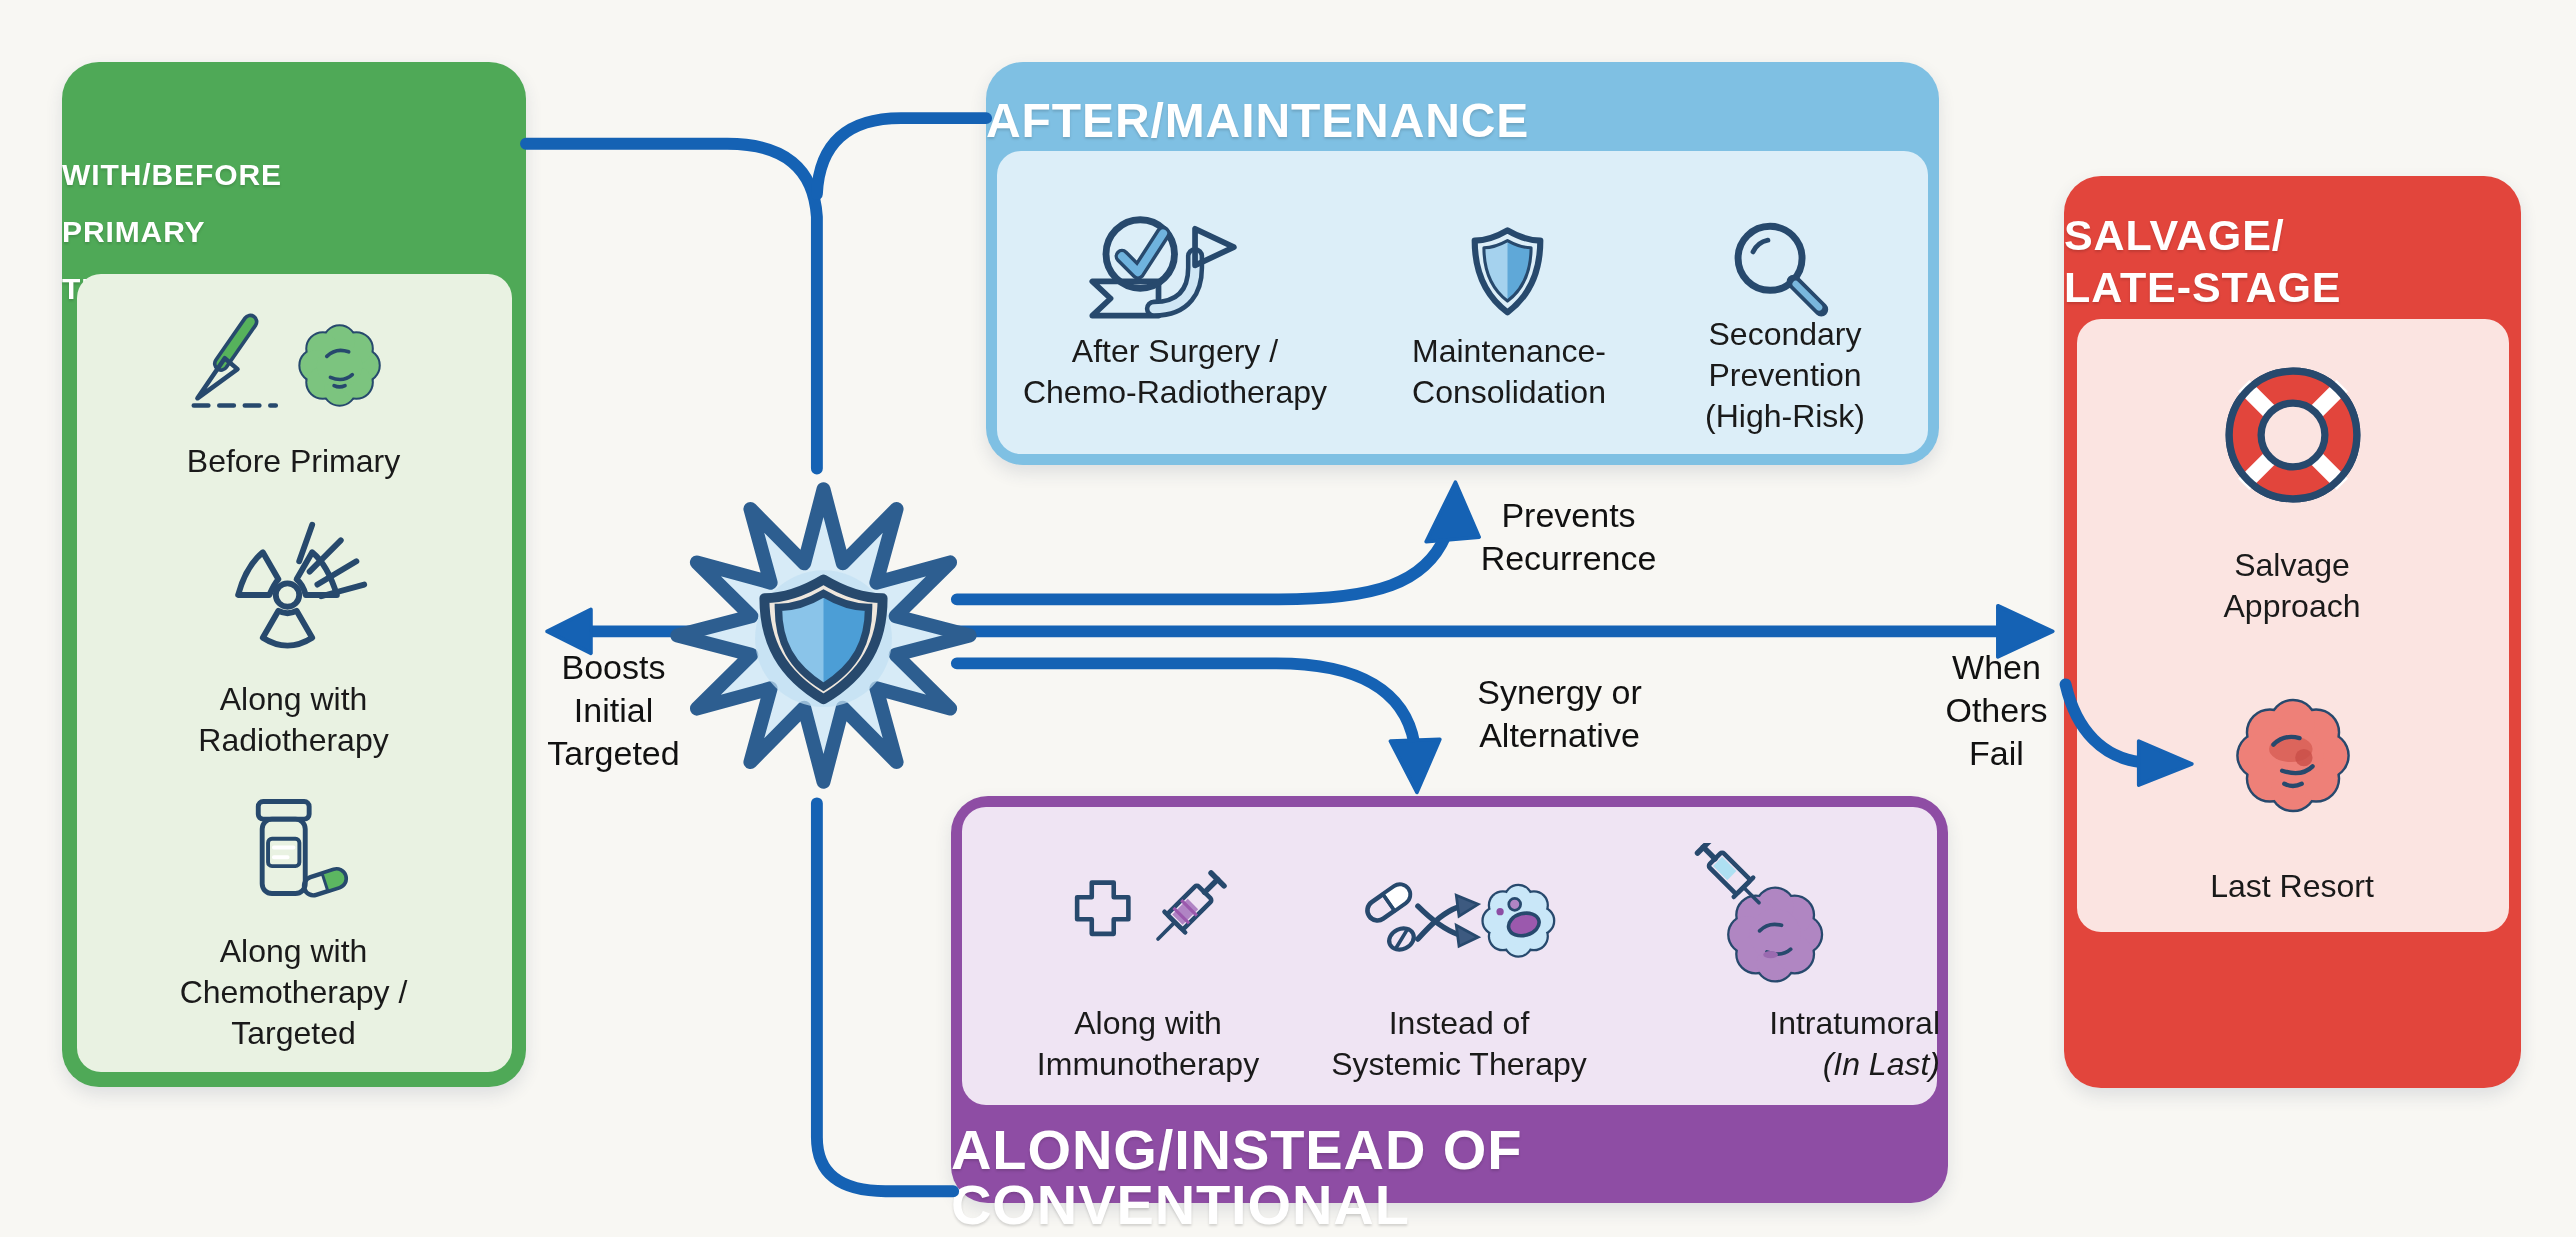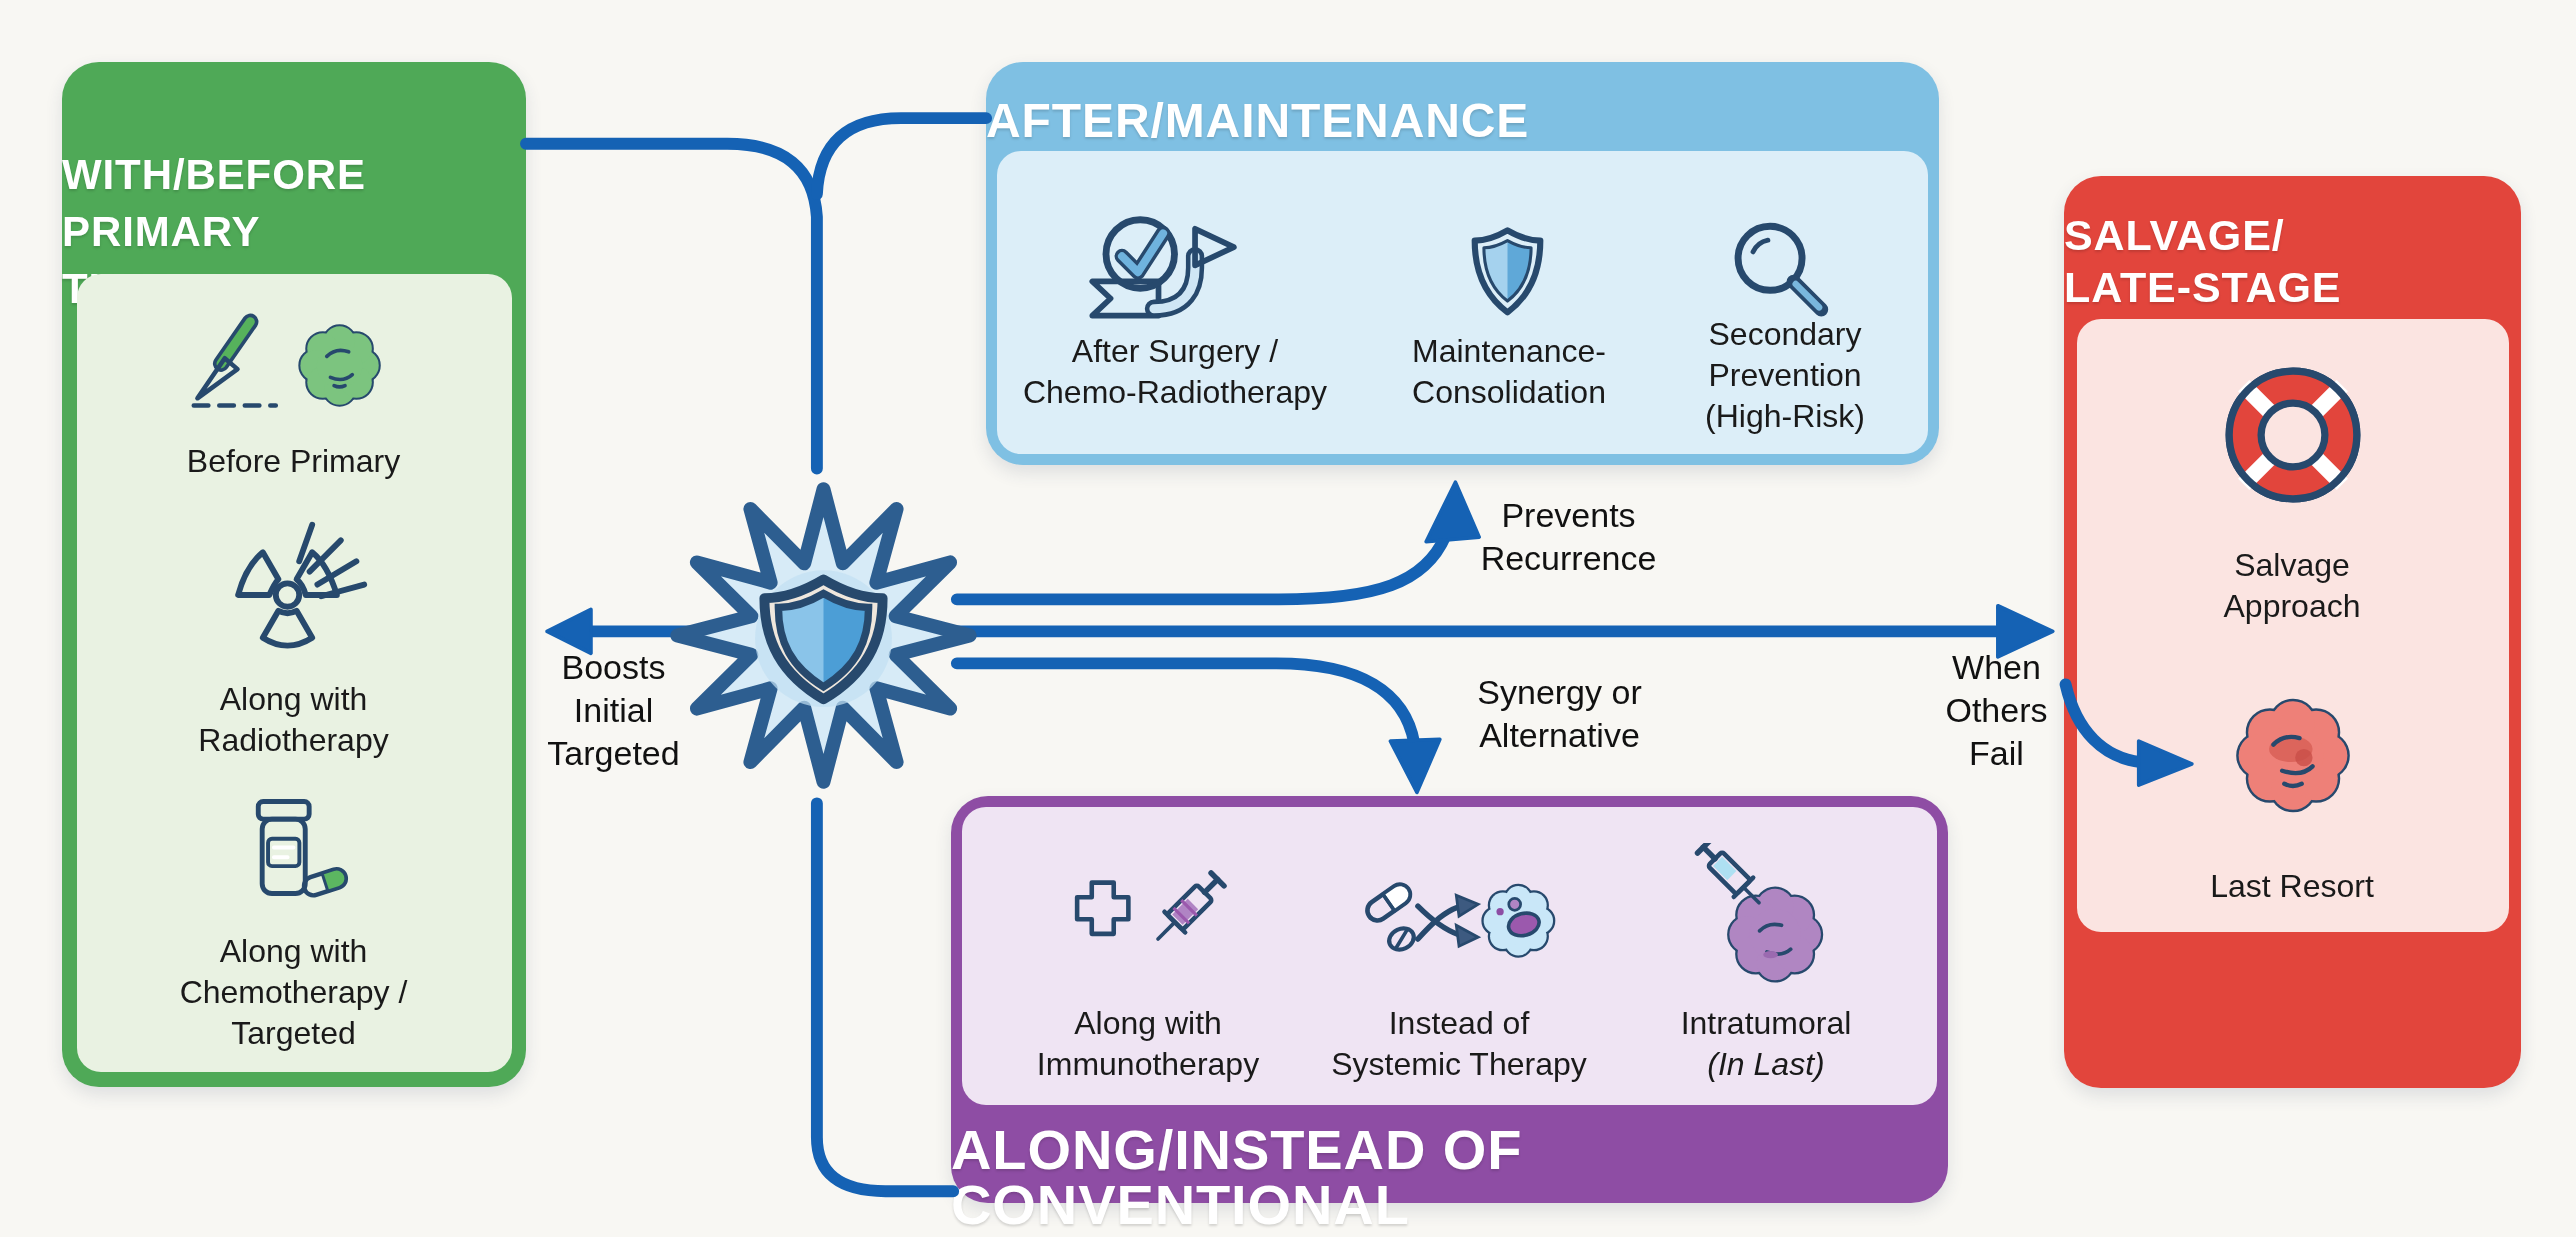--- a/index.html
+++ b/index.html
@@ -26,21 +26,21 @@
   #connectors{position:absolute;left:0;top:0;pointer-events:none;}
   .cpath{stroke:var(--connector);stroke-width:13;fill:none;stroke-linecap:round;stroke-linejoin:round;}
   .chead{fill:var(--connector);stroke:var(--connector);stroke-width:4;stroke-linejoin:round;}
 </style>
 </head>
 <body>
 
 <div id="stage">
 
   <div class="panel" style="left:62px;top:62px;width:464px;height:1025px;background:var(--green);">
-    <div class="ptitle" style="top:84px;font-size:42px;line-height:57px;">
+    <div class="ptitle" style="top:84px;font-size:30px;line-height:57px;">
       <span class="ln">WITH/BEFORE</span>
       <span class="ln">PRIMARY</span>
       <span class="ln">THERAPY</span>
     </div>
     <div class="pbody" style="left:14.6px;top:212px;width:435px;height:798px;background:var(--green_body);"></div>
   </div>
 
   <svg class="icon" style="left:184px;top:309px;" width="220" height="123" viewBox="0 0 240 135">
     <path d="M72,14 L40,60" class="nv" stroke-width="18"></path>
     <path d="M72,14 L40,60" stroke="#56b25c" stroke-width="10" stroke-linecap="round" fill="none"></path>
@@ -246,21 +246,21 @@
     <ellipse cx="100" cy="122" rx="8" ry="4" fill="#9b6ab0"></ellipse>
     <g transform="translate(52,30) rotate(45)">
       <path d="M26,0 H50" class="nv" stroke-width="4"></path>
       <rect x="-18" y="-11" width="44" height="22" rx="3" fill="#e7f3fb" class="nv" stroke-width="5"></rect>
       <rect x="-14" y="-7" width="22" height="14" fill="#aee0f2"></rect>
       <path d="M26,-15 V15" class="nv" stroke-width="5"></path>
       <path d="M-18,0 H-36" class="nv" stroke-width="6"></path>
       <path d="M-36,-9 V9" class="nv" stroke-width="6"></path>
     </g>
   </svg>
-  <div class="label" style="left:1592px;top:1003px;width:348px;">
+  <div class="label" style="left:1592px;top:1003px;width:348px;text-align:right;">
     <span class="ln">Intratumoral</span>
     <span class="ln italic">(In Last)</span>
   </div>
 
   <div class="panel" style="left:2064px;top:176px;width:457px;height:912px;background:var(--red);">
     <div class="ptitle" style="top:33px;font-size:43px;line-height:52px;">
       <span class="ln">SALVAGE/</span>
       <span class="ln">LATE-STAGE</span>
     </div>
     <div class="pbody" style="left:12.8px;top:143px;width:432px;height:613px;background:var(--red_body);"></div>

